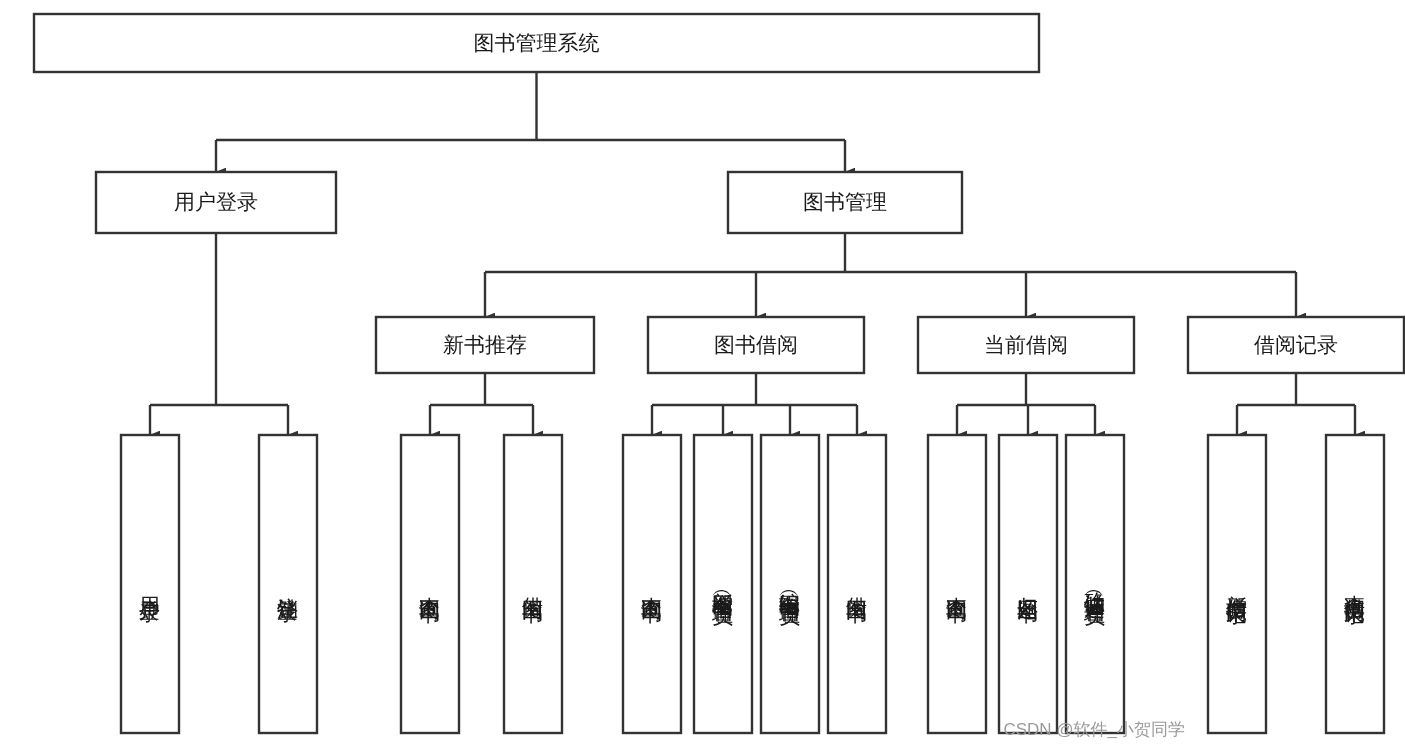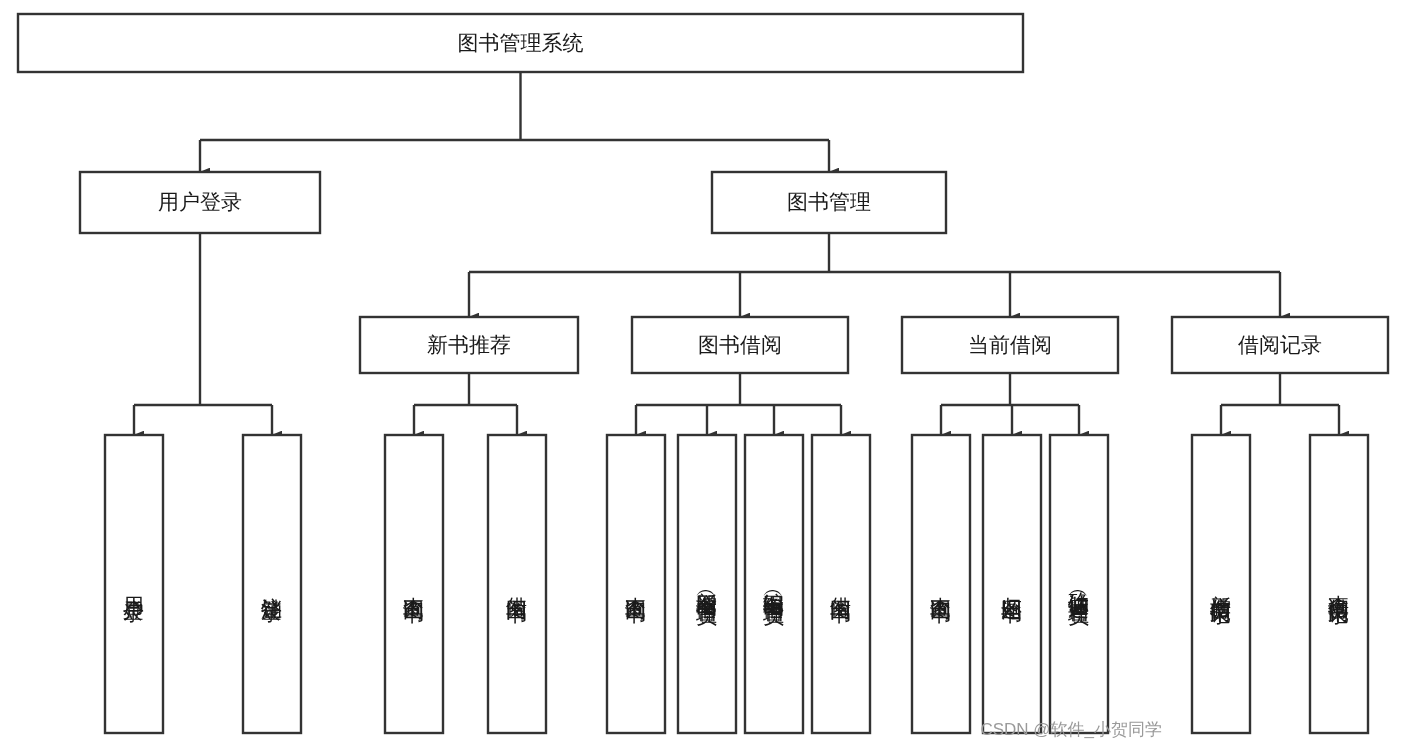--- a/index.html
+++ b/index.html
@@ -11,20 +11,21 @@
     width: 1405px;
     height: 747px;
     font-family: "Liberation Sans", "DejaVu Sans", sans-serif;
     overflow: hidden;
   }
   #diagram-root {
     position: relative;
     width: 1185px;
     height: 747px;
     background: #ffffff;
+    margin-left: 16px;
   }
   svg.flow {
     position: absolute;
     left: 0;
     top: 0;
     width: 1405px;
     height: 747px;
   }
   .node-rect {
     fill: #ffffff;
@@ -56,21 +57,21 @@
   }
   .vlabel-wrap {
     position: absolute;
     display: flex;
     align-items: center;
     justify-content: center;
     pointer-events: none;
   }
   .watermark {
     position: absolute;
-    right: 23px;
+    right: 16px;
     bottom: 6px;
     font-family: "Liberation Sans", "DejaVu Sans", sans-serif;
     font-size: 17px;
     color: #9a9a9a;
     white-space: nowrap;
   }
 </style>
 </head>
 <body>
 

